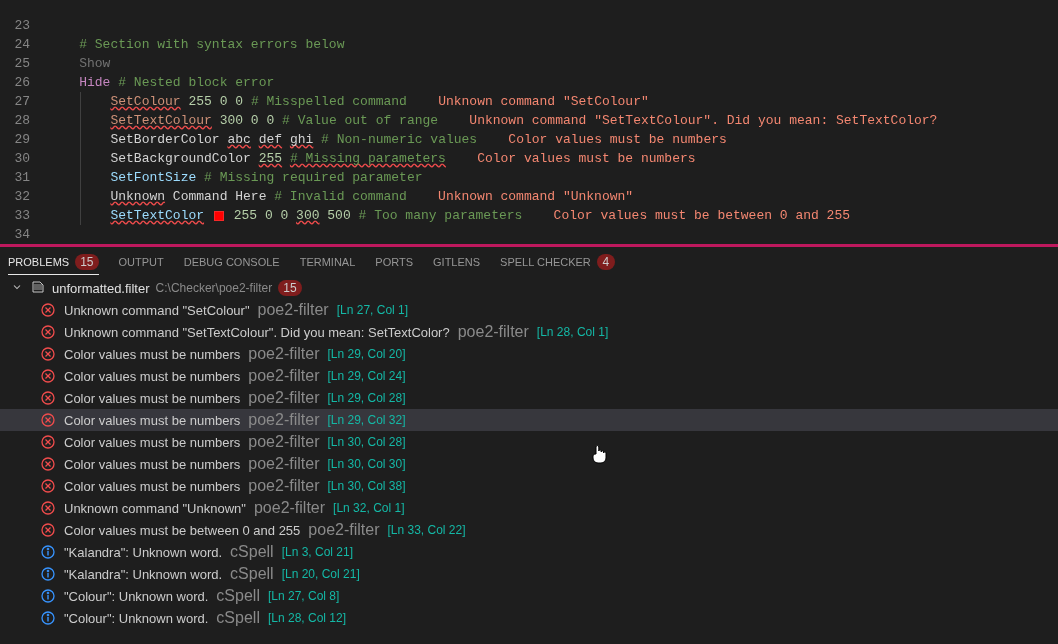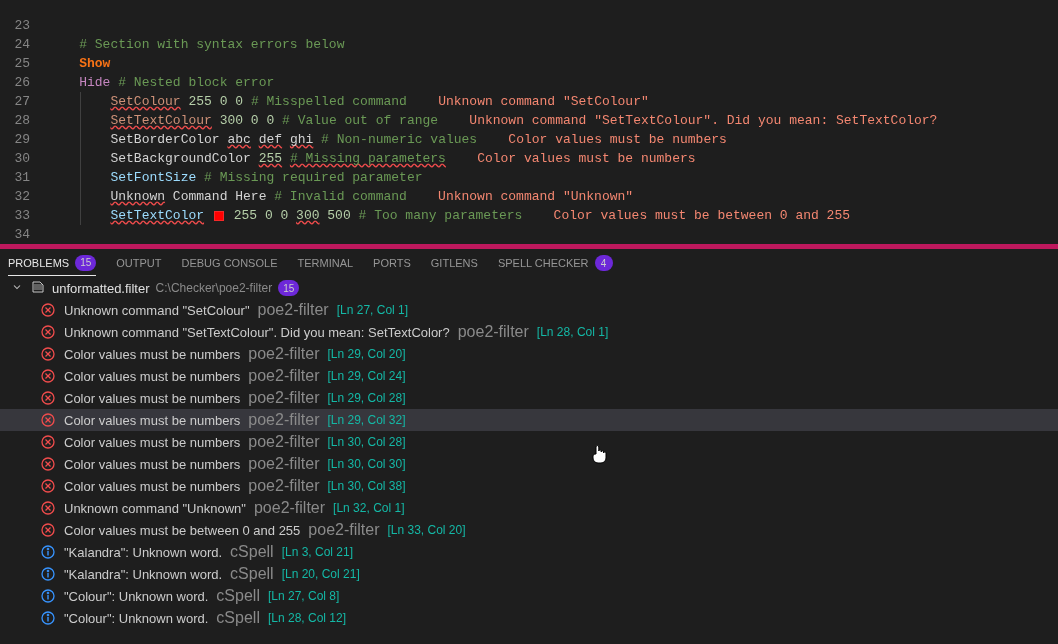--- a/index.html
+++ b/index.html
@@ -39,21 +39,21 @@
     position: relative;
   }
   .indent-guide {
     position: absolute;
     left: 0;
     top: 0;
     bottom: 0;
     width: 1px;
     background: #404040;
   }
-  .kw-show { color: #f97316; font-weight: bold; }
+  .kw-show { color: #737373; }
   .kw-hide { color: #c586c0; }
   .cmd { color: #9cdcfe; }
   .num { color: #b5cea8; }
   .comment { color: #6a9955; }
   .inline-err { color: #f48771; }
   .colorbox {
     display: inline-block;
     width: 10px;
     height: 10px;
     margin: 0 2px;
@@ -64,46 +64,46 @@
     text-decoration: underline wavy #f14c4c;
     text-decoration-skip-ink: none;
   }
 
   
   .panel-tabs {
     display: flex;
     align-items: center;
     height: 33px;
     background: #1e1e1e;
-    border-top: 5px solid #be185d;
+    border-top: 3px solid #be185d;
     padding: 0 8px;
     gap: 20px;
     font-family: -apple-system, BlinkMacSystemFont, "Segoe UI", sans-serif;
     font-size: 11px;
   }
   .panel-tab {
     color: #969696;
     text-transform: uppercase;
     cursor: pointer;
     display: flex;
     align-items: center;
     gap: 6px;
     padding: 4px 0;
   }
   .panel-tab.active {
     color: #e7e7e7;
     border-bottom: 1px solid #e7e7e7;
   }
   .badge {
-    background: #6d28d9;
+    background: #7f1d1d;
     color: #ccc;
     border-radius: 10px;
     min-width: 18px;
     height: 16px;
-    font-size: 10px;
+    font-size: 12px;
     display: inline-flex;
     align-items: center;
     justify-content: center;
     padding: 0 5px;
   }
 
   .problems-body {
     flex: 1;
     overflow: auto;
     background: #1e1e1e;
@@ -344,21 +344,21 @@
       <div class="problem-row">
         <span class="err-icon">
           <svg width="16" height="16" viewBox="0 0 16 16">
             <circle cx="8" cy="8" r="6" stroke="#f14c4c" stroke-width="1.3" fill="none"></circle>
             <line x1="5.5" y1="5.5" x2="10.5" y2="10.5" stroke="#f14c4c" stroke-width="1.3"></line>
             <line x1="10.5" y1="5.5" x2="5.5" y2="10.5" stroke="#f14c4c" stroke-width="1.3"></line>
           </svg>
         </span>
         <span class="p-msg">Color values must be between 0 and 255</span>
         <span class="p-src">poe2-filter</span>
-        <span class="p-loc">[Ln 33, Col 20]</span>
+        <span class="p-loc">[Ln 33, Col 22]</span>
       </div>
       <div class="problem-row">
         <span class="info-icon">
           <svg width="16" height="16" viewBox="0 0 16 16">
             <circle cx="8" cy="8" r="6" stroke="#3794ff" stroke-width="1.3" fill="none"></circle>
             <circle cx="8" cy="5" r="0.9" fill="#3794ff"></circle>
             <line x1="8" y1="7" x2="8" y2="11.5" stroke="#3794ff" stroke-width="1.4"></line>
           </svg>
         </span>
         <span class="p-msg">"Kalandra": Unknown word.</span>

